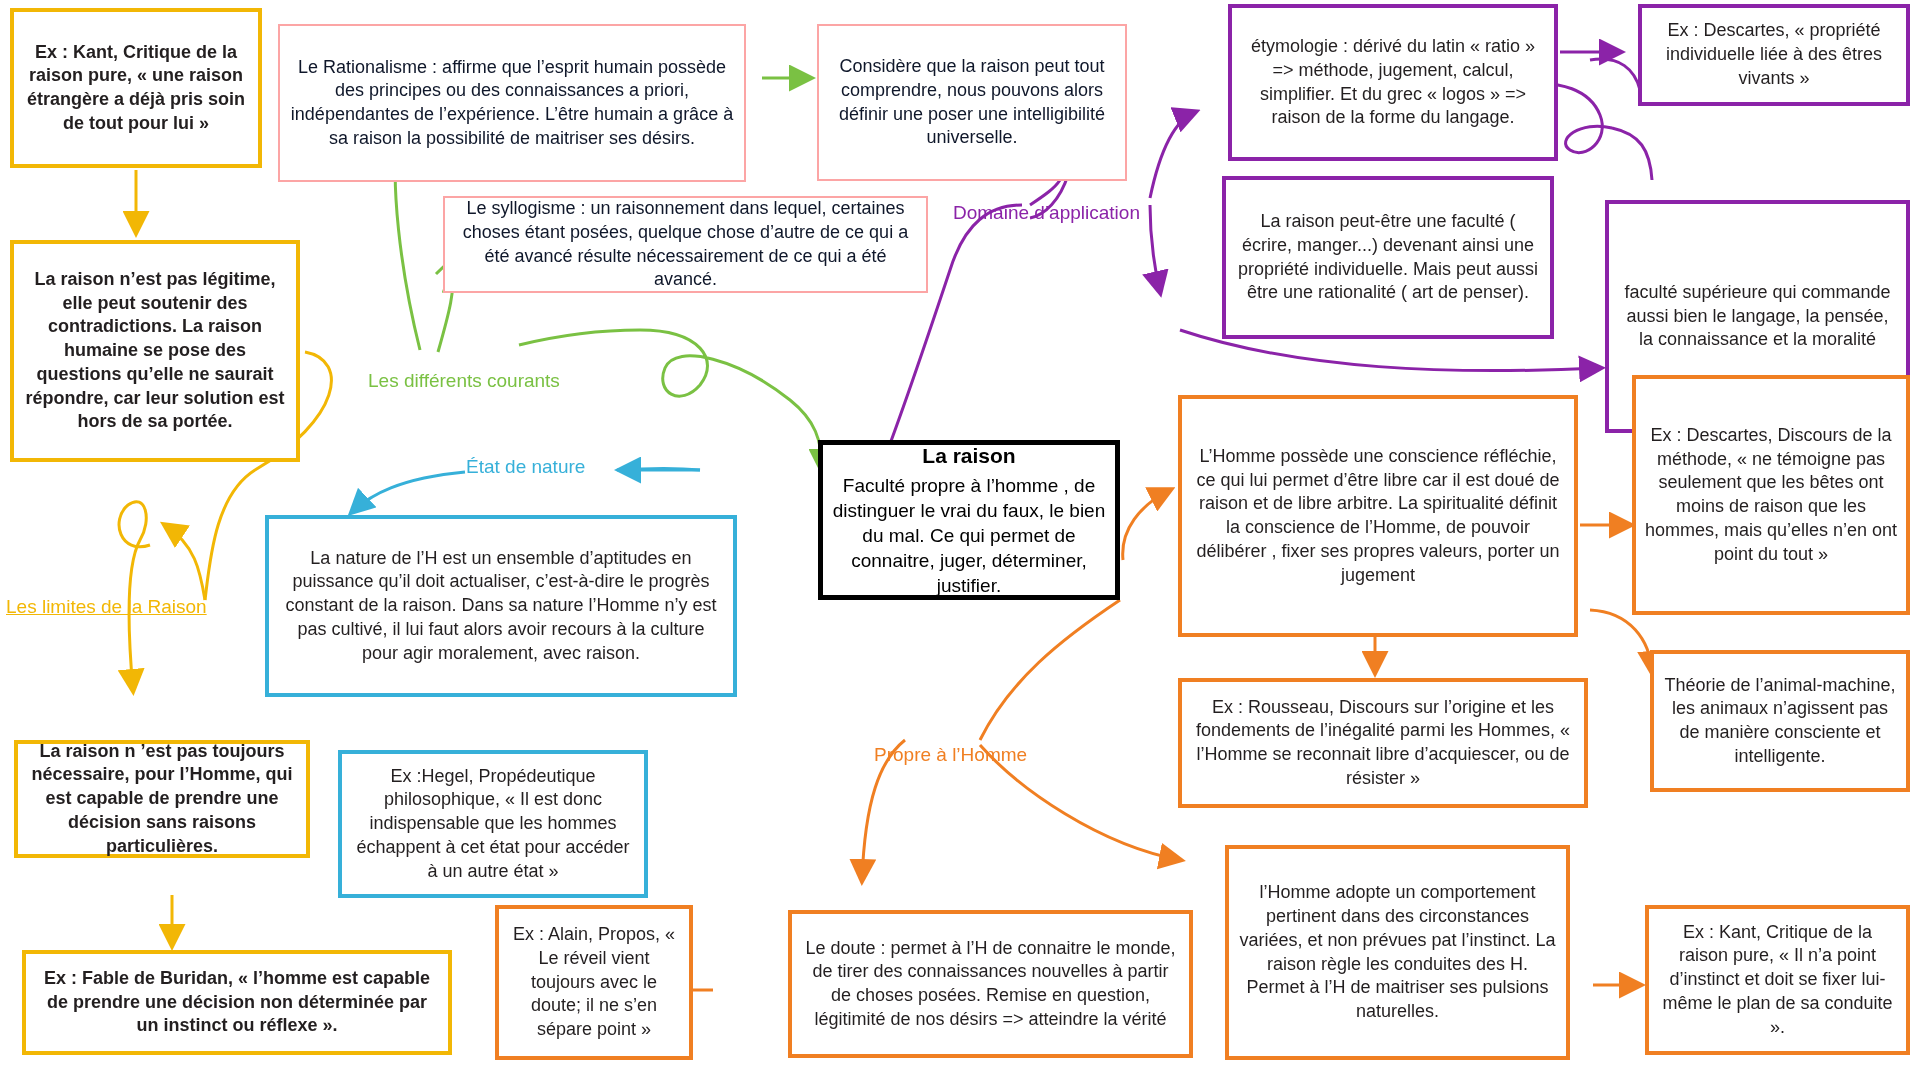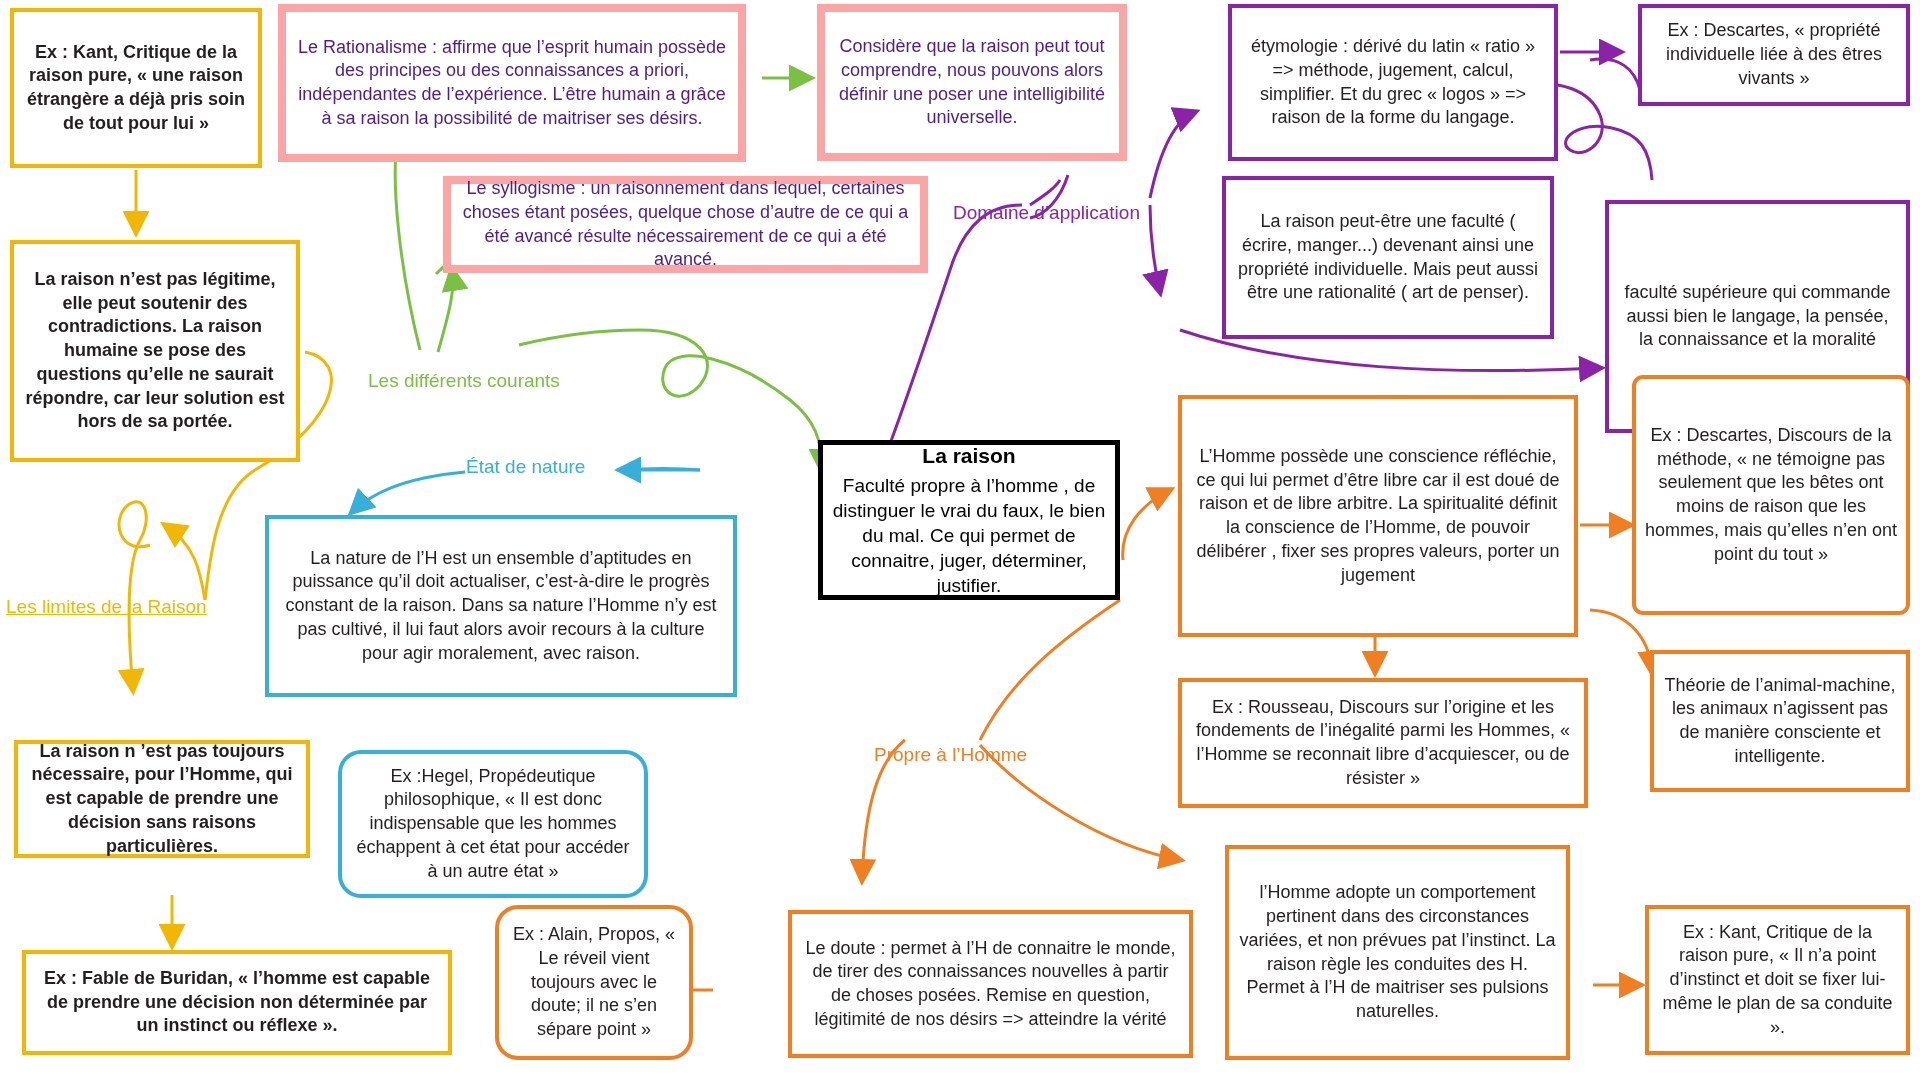--- a/index.html
+++ b/index.html
@@ -26,21 +26,21 @@
     text-align: center;
     line-height: 1.32;
     padding: 6px 8px;
     background: #ffffff;
   }
   .node .txt {
     display: block;
     width: 100%;
   }
   .b-yellow { border: 4px solid #F2B705; color: #231f20; font-weight: bold; }
-  .b-green  { border: 8px solid #fca5a5; color: #4c1d95; }
+  .b-green  { border: 2px solid #fca5a5; color: #0f172a; margin-top: 20px; }
   .b-purple { border: 4px solid #8B23A8; color: #231f20; }
   .b-orange { border: 4px solid #F07F22; color: #231f20; }
   .b-blue   { border: 4px solid #36B0D9; color: #231f20; }
   .b-black  { border: 5px solid #000000; color: #000000; }
   .center-title {
     font-weight: bold;
     font-size: 21px;
     display: block;
     margin-bottom: 3px;
   }
@@ -158,21 +158,21 @@
   </div>
 
   <div class="node b-purple" style="left:1605px; top:200px; width:305px; height:233px; font-size:18px;">
     <span class="txt">faculté supérieure qui commande aussi bien le langage, la pensée, la connaissance et la moralité</span>
   </div>
 
   <div class="node b-orange" style="left:1178px; top:395px; width:400px; height:242px; font-size:18px;">
     <span class="txt">L’Homme possède une conscience réfléchie, ce qui lui permet d’être libre car il est doué de raison et de libre arbitre. La spiritualité définit la conscience de l’Homme, de pouvoir délibérer , fixer ses propres valeurs, porter un jugement</span>
   </div>
 
-  <div class="node b-orange" style="left:1632px; top:375px; width:278px; height:240px; font-size:18px;border-radius:11px;">
+  <div class="node b-orange" style="left:1632px; top:375px; width:278px; height:240px; font-size:18px;">
     <span class="txt">Ex : Descartes, Discours de la méthode, « ne témoigne pas seulement que les bêtes ont moins de raison que les hommes, mais qu’elles n’en ont point du tout »</span>
   </div>
 
   <div class="node b-black" style="left:818px; top:440px; width:302px; height:160px; font-size:19px; flex-direction:column;">
     <span class="center-title">La raison</span>
     <span class="txt">Faculté propre à l’homme , de distinguer le vrai du faux, le bien du mal. Ce qui permet de connaitre, juger, déterminer, justifier.</span>
   </div>
 
   <div class="node b-blue" style="left:265px; top:515px; width:472px; height:182px; font-size:18px;">
     <span class="txt">La nature de l’H est un ensemble d’aptitudes en puissance qu’il doit actualiser, c’est-à-dire le progrès constant de la raison. Dans sa nature l’Homme n’y est pas cultivé, il lui faut alors avoir recours à la culture  pour  agir moralement, avec raison.</span>
@@ -183,37 +183,37 @@
   </div>
 
   <div class="node b-orange" style="left:1650px; top:650px; width:260px; height:142px; font-size:18px;">
     <span class="txt">Théorie de l’animal-machine, les animaux n’agissent pas de manière consciente et intelligente.</span>
   </div>
 
   <div class="node b-yellow" style="left:14px; top:740px; width:296px; height:118px; font-size:18px;justify-content:center;">
     <span class="txt">La raison n ’est pas toujours nécessaire, pour l’Homme, qui est capable de prendre une décision sans raisons particulières.</span>
   </div>
 
-  <div class="node b-blue" style="left:338px; top:750px; width:310px; height:148px; font-size:18px;border-radius:23px;">
+  <div class="node b-blue" style="left:338px; top:750px; width:310px; height:148px; font-size:18px;">
     <span class="txt">Ex :Hegel, Propédeutique philosophique, « Il est donc indispensable que les hommes échappent à cet état pour accéder à un autre état »</span>
   </div>
 
   <div class="node b-orange" style="left:1225px; top:845px; width:345px; height:215px; font-size:18px;">
     <span class="txt">l’Homme adopte un comportement pertinent dans des circonstances variées, et non prévues pat l’instinct. La raison règle les conduites des H. Permet à l’H de maitriser ses pulsions naturelles.</span>
   </div>
 
   <div class="node b-orange" style="left:1645px; top:905px; width:265px; height:150px; font-size:18px;">
     <span class="txt">Ex : Kant, Critique de la raison pure, « Il n’a point d’instinct et doit se fixer lui-même le plan de sa conduite ».</span>
   </div>
 
   <div class="node b-yellow" style="left:22px; top:950px; width:430px; height:105px; font-size:18px;">
     <span class="txt">Ex : Fable de Buridan, «  l’homme est capable de prendre une décision non déterminée par un instinct ou réflexe ».</span>
   </div>
 
-  <div class="node b-orange" style="left:495px; top:905px; width:198px; height:155px; font-size:18px;border-radius:23px;">
+  <div class="node b-orange" style="left:495px; top:905px; width:198px; height:155px; font-size:18px;">
     <span class="txt">Ex : Alain, Propos, «  Le réveil vient toujours avec le doute; il ne s’en sépare point »</span>
   </div>
 
   <div class="node b-orange" style="left:788px; top:910px; width:405px; height:148px; font-size:18px;">
     <span class="txt">Le doute : permet à l’H de connaitre le monde, de tirer des connaissances nouvelles à partir de choses posées. Remise en question, légitimité de nos désirs =&gt; atteindre la vérité</span>
   </div>
 
   <div class="label l-green" style="left:368px; top:370px;">Les différents courants</div>
 
   <div class="label l-blue" style="left:466px; top:456px;">État de nature</div>

